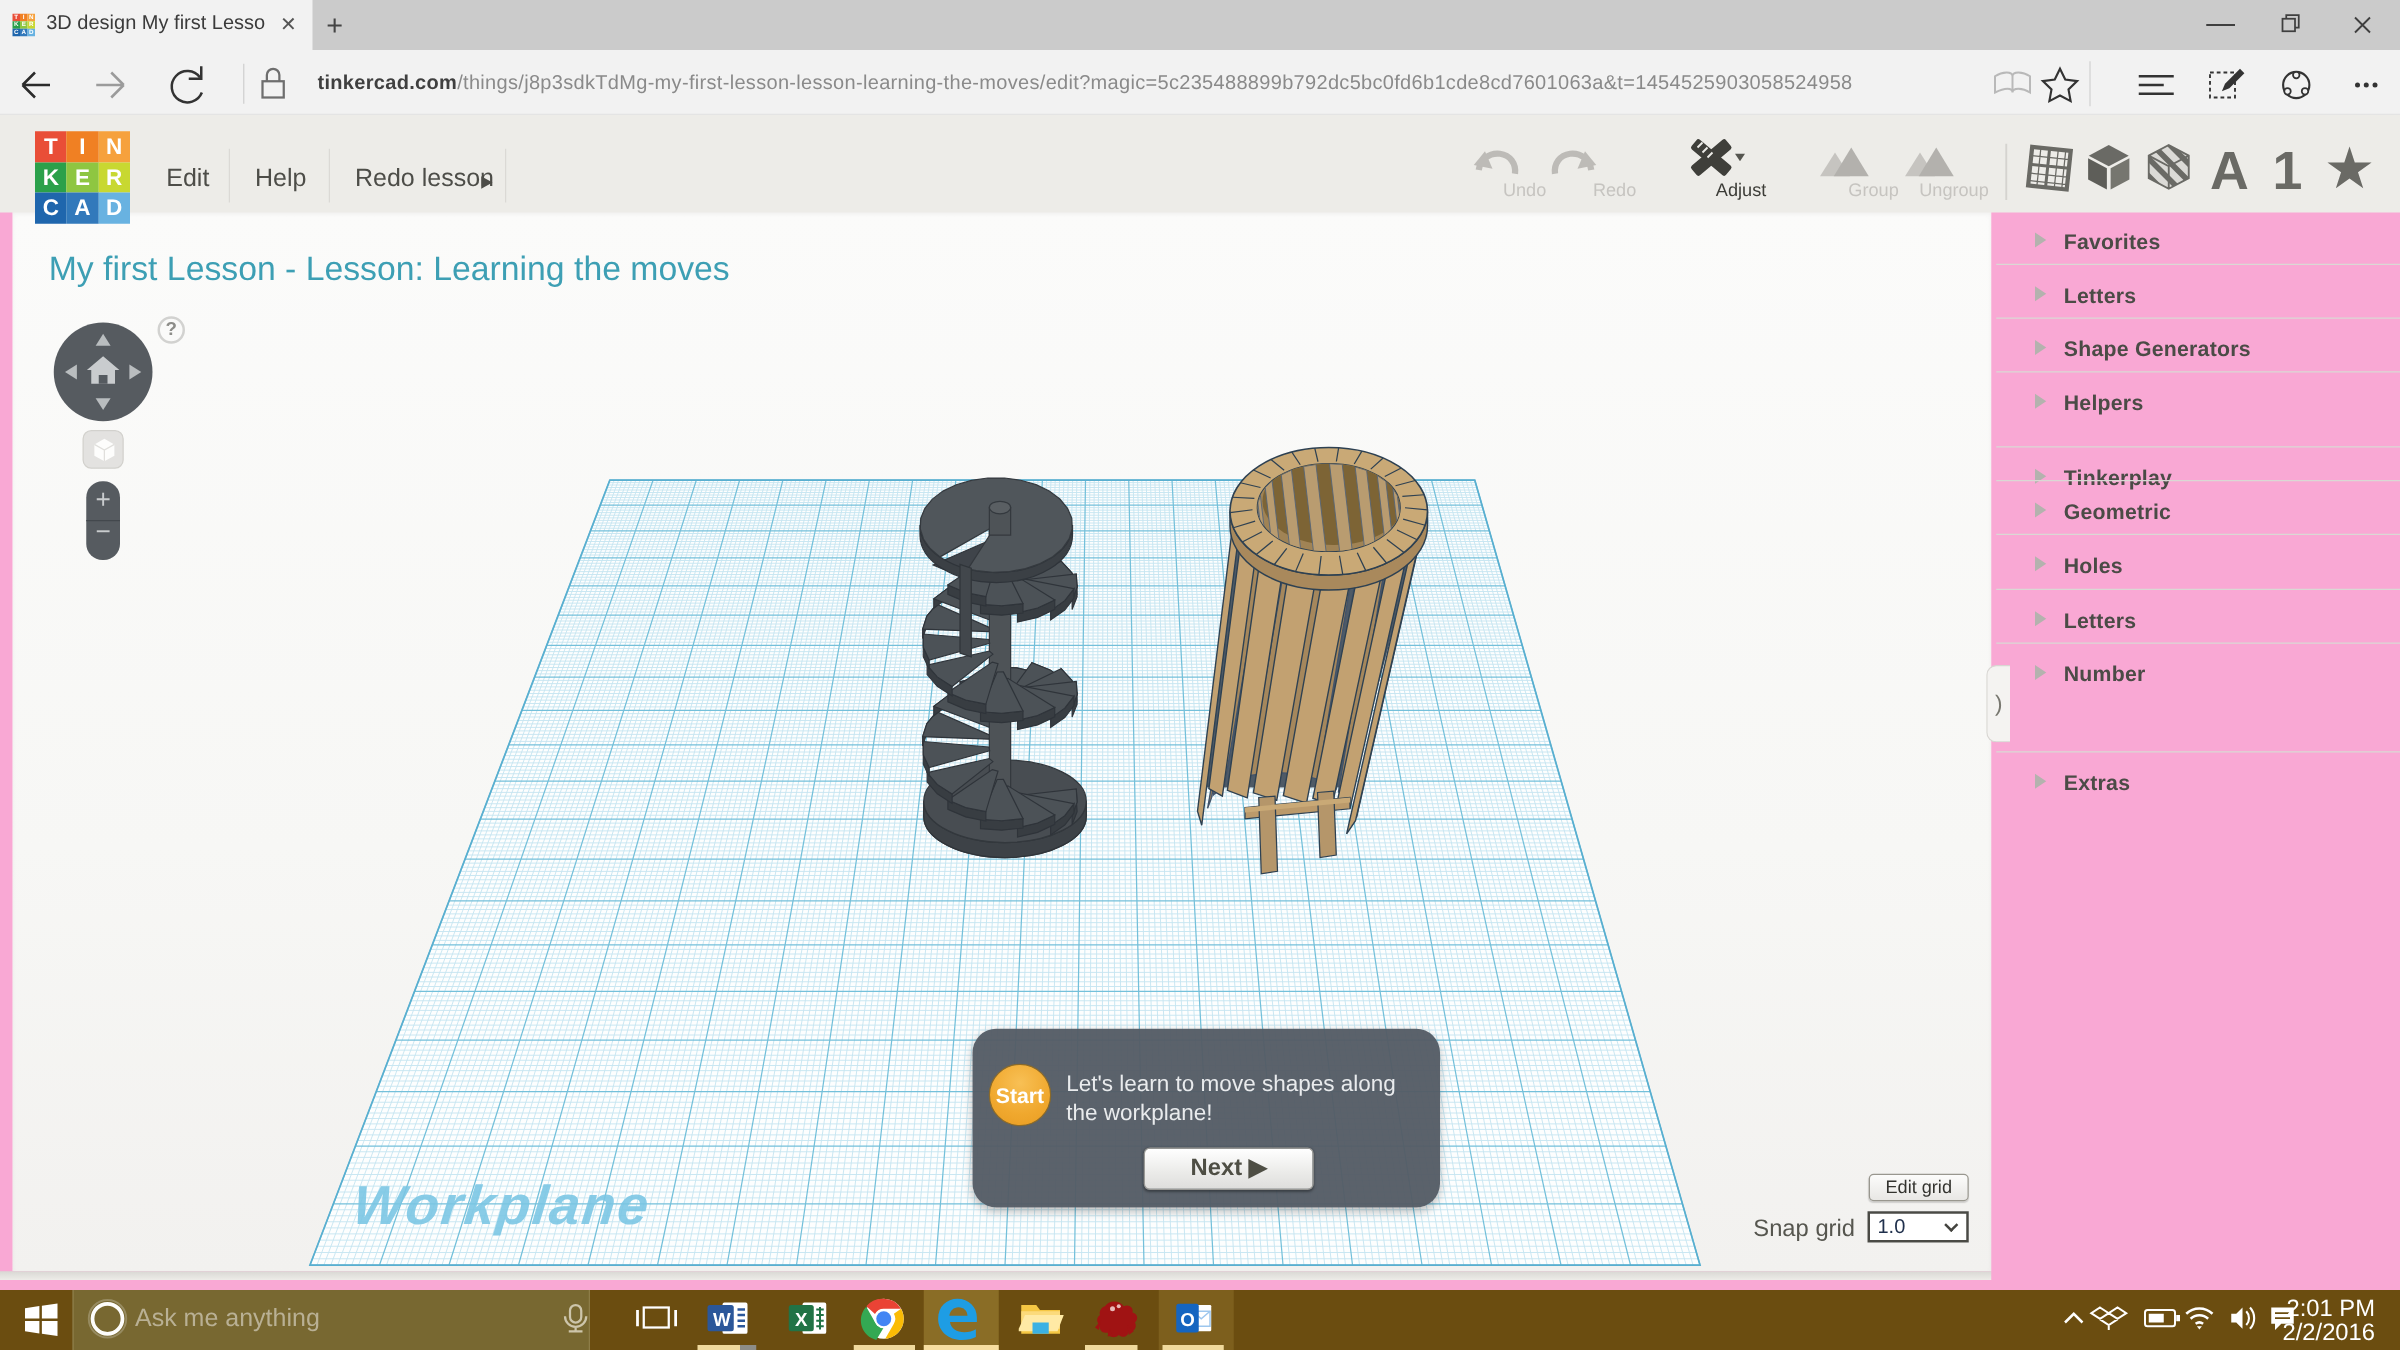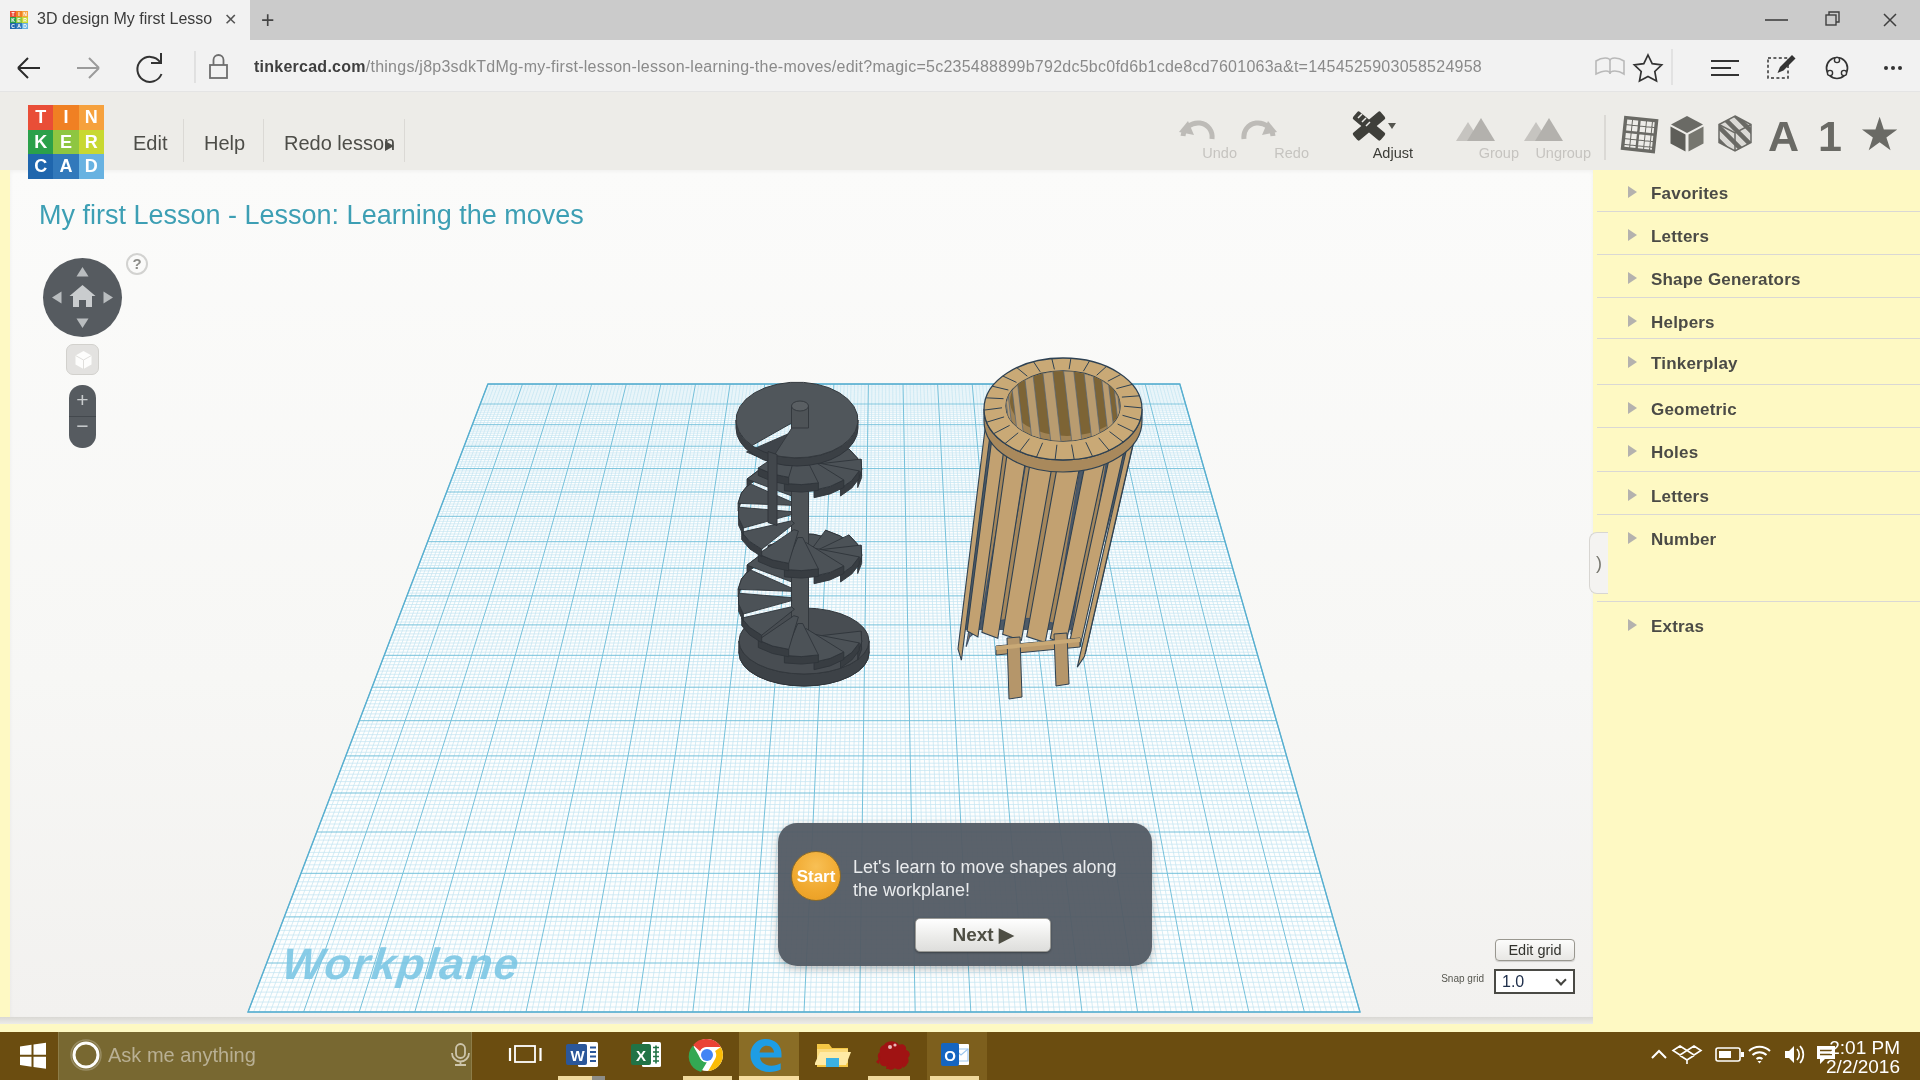--- a/index.html
+++ b/index.html
@@ -1,16 +1,16 @@
 <!DOCTYPE html>
 <html><head><meta charset="utf-8"><title>t</title><style>
 *{margin:0;padding:0;box-sizing:border-box;}
 html,body{width:1920px;height:1080px;overflow:hidden;font-family:"Liberation Sans",sans-serif;}
 .abs{position:absolute;}
-#page{position:relative;width:1920px;height:1080px;background:#fef9c3;}
+#page{position:relative;width:1920px;height:1080px;background:#f9a8d4;}
 
 #titlebar{left:0;top:0;width:1920px;height:40px;background:#cbcbcb;}
 #tab{left:0;top:0;width:250px;height:40px;background:#f2f2f2;}
 #tabtitle{left:37px;top:10px;width:186px;height:20px;font-size:16px;color:#3b3b3b;white-space:nowrap;overflow:hidden;}
 #tabx{left:224px;top:10px;font-size:16px;color:#555;}
 #newtab{left:261px;top:7px;font-size:23px;color:#444;font-weight:400;}
 
 #addrbar{left:0;top:40px;width:1920px;height:52px;background:#f2f2f2;border-bottom:1px solid #e4e4e4;}
 #url{left:254px;top:18px;font-size:16px;letter-spacing:0.25px;color:#8a8a8a;white-space:nowrap;width:1320px;overflow:hidden;}
 #url b{color:#3f3f3f;font-weight:700;}
@@ -23,21 +23,21 @@
 
 #viewport{left:10px;top:169px;width:1583px;height:848px;background:linear-gradient(180deg,#fbfbfa 0%,#f7f7f5 60%,#f2f1ef 100%);overflow:hidden;box-shadow:inset 0 2px 4px rgba(0,0,0,0.05);}
 #vptitle{left:29px;top:31px;font-size:27px;color:#3d9fb4;}
 
 #dialog{left:768px;top:654px;width:374px;height:143px;background:rgba(84,91,100,0.955);border-radius:19px;box-shadow:0 3px 8px rgba(0,0,0,0.25);}
 #dlgcircle{left:13px;top:28px;width:50px;height:50px;border-radius:50%;background:radial-gradient(circle at 50% 30%,#f8c055 0%,#f0a82e 60%,#e89c22 100%);border:1px solid #8a6a2a;color:#fff;font-size:17px;font-weight:bold;text-align:center;line-height:50px;}
 #dlgtext{left:75px;top:33px;width:295px;font-size:18px;line-height:23px;color:#e9ebed;}
 #nextbtn{left:137px;top:95px;width:136px;height:34px;border-radius:5px;background:linear-gradient(180deg,#ffffff 0%,#ececea 55%,#dededc 100%);border:1px solid #9a9a96;box-shadow:0 1px 2px rgba(0,0,0,0.35);color:#4e4e44;font-size:19px;font-weight:bold;text-align:center;line-height:32px;}
 
 #editgrid{left:1485px;top:770px;width:80px;height:22px;border-radius:4px;background:linear-gradient(180deg,#fcfcfb,#e8e7e4);border:1px solid #99978f;font-size:14.5px;color:#33332e;text-align:center;line-height:20px;box-shadow:0 1px 1px rgba(0,0,0,0.15);}
-#snaplabel{left:1364px;top:804px;width:110px;font-size:10px;color:#56564f;text-align:right;}
+#snaplabel{left:1364px;top:804px;width:110px;font-size:19px;color:#56564f;text-align:right;}
 #snapsel{left:1484px;top:800px;width:81px;height:25px;background:#fff;border:2px solid #4a4a45;font-size:16px;color:#20304c;line-height:21px;padding-left:6px;}
 #snapsel .chev{position:absolute;right:8px;top:5px;width:8px;height:8px;border-left:2px solid #44443f;border-bottom:2px solid #44443f;transform:rotate(-45deg);}
 
 #navball{left:33px;top:89px;width:79px;height:79px;border-radius:50%;background:#565b60;}
 #persp{left:56px;top:175px;width:33px;height:31px;border-radius:7px;background:#e3e2e0;border:1px solid #d2d1cd;}
 #zoompill{left:59px;top:216px;width:27px;height:63px;border-radius:13px;background:#565b60;color:#c9ccce;}
 #zoompill .plus{position:absolute;left:0;top:3px;width:27px;text-align:center;font-size:21px;}
 #zoompill .minus{position:absolute;left:0;top:29px;width:27px;text-align:center;font-size:21px;}
 #zoompill .div{position:absolute;left:0;top:31px;width:27px;height:1px;background:#43484d;}
 #qmark{left:116px;top:84px;width:22px;height:22px;border-radius:50%;border:2px solid #d2d2d0;color:#8d8d89;font-size:15px;font-weight:bold;text-align:center;line-height:18px;background:#fafaf9;}
@@ -335,21 +335,21 @@
       <span class="lab">Letters</span>
     </div>
     <div class="srow abs" style="top:254.1px;">
       <span class="arr"></span>
       <span class="lab">Shape Generators</span>
     </div>
     <div class="srow abs" style="top:297.4px;">
       <span class="arr"></span>
       <span class="lab">Helpers</span>
     </div>
-    <div class="srow abs" style="top:338px;">
+    <div class="srow abs" style="top:357px;">
       <span class="arr"></span>
       <span class="lab">Tinkerplay</span>
     </div>
     <div class="srow abs" style="top:384.0px;">
       <span class="arr"></span>
       <span class="lab">Geometric</span>
     </div>
     <div class="srow abs" style="top:427.3px;">
       <span class="arr"></span>
       <span class="lab">Holes</span>

